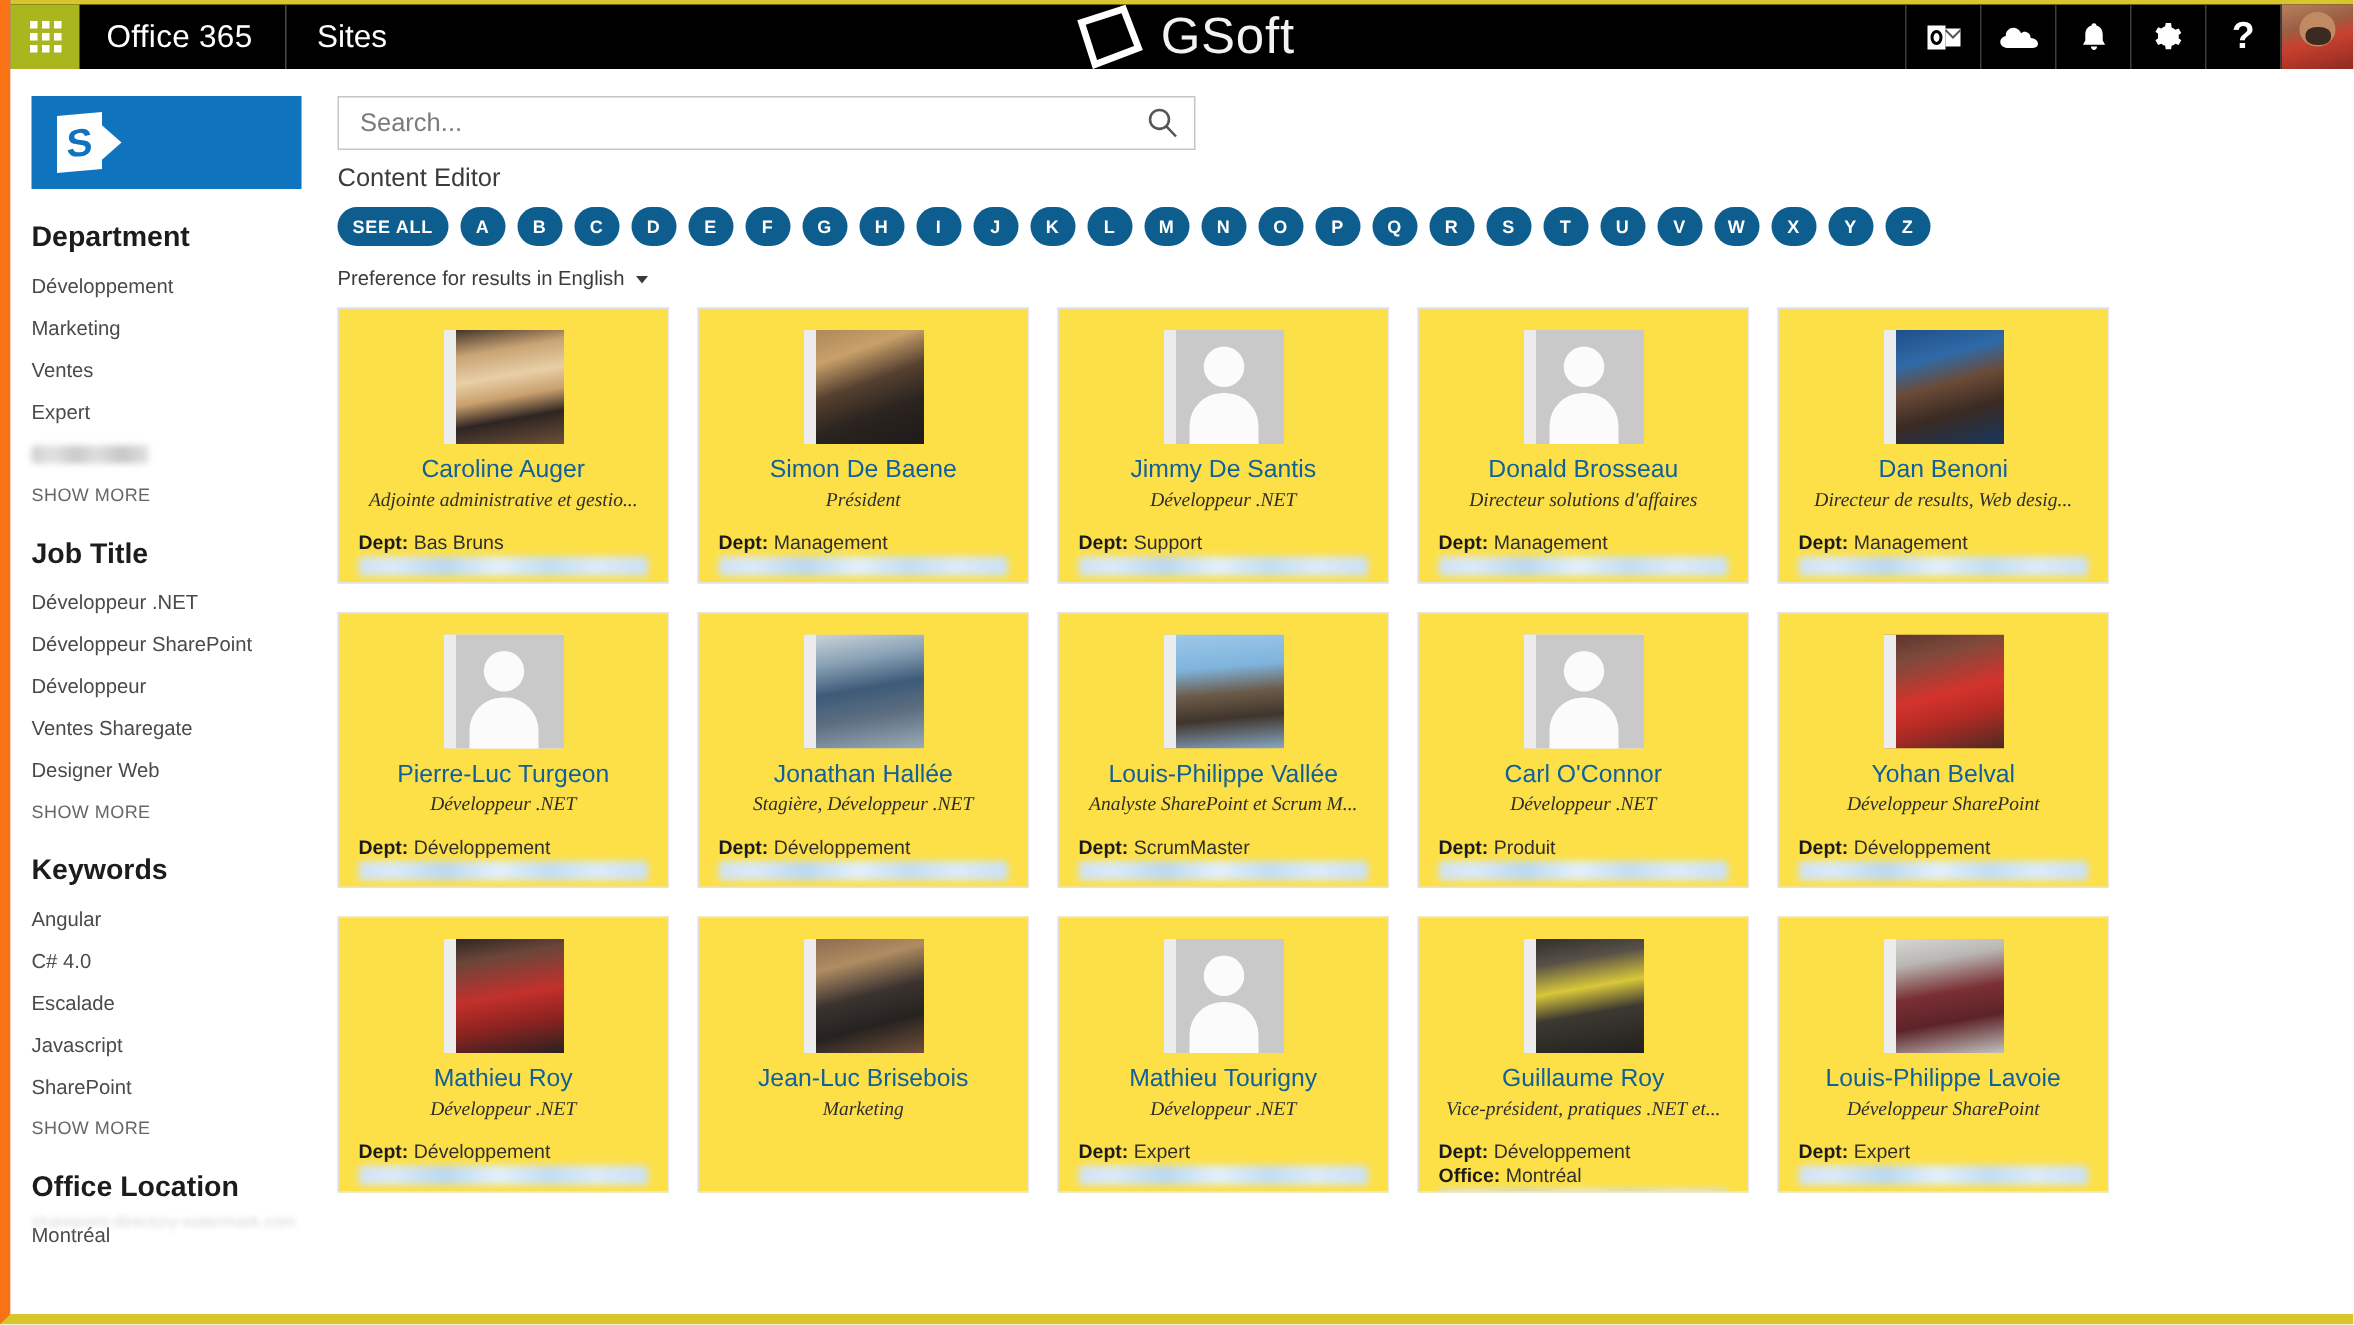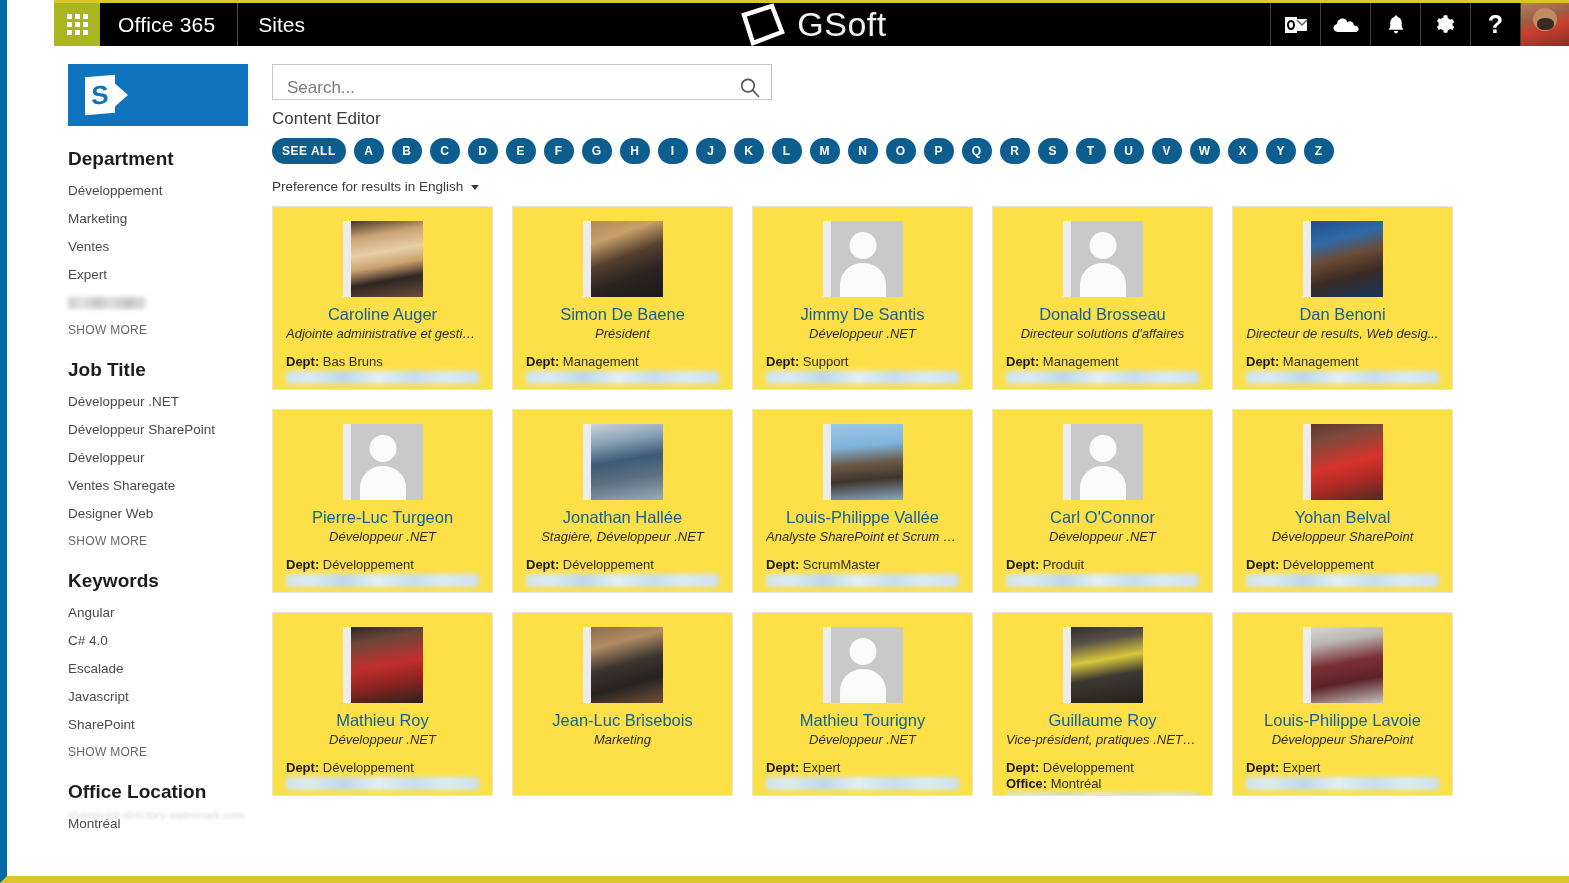--- a/index.html
+++ b/index.html
@@ -8,25 +8,24 @@
     margin: 0; padding: 0;
     width: 1569px; height: 883px;
     overflow: hidden;
     background: #ffffff;
     font-family: "Liberation Sans", sans-serif;
   }
   #page {
     position: relative;
     width: 1569px; height: 883px;
     background: #ffffff;
-    border-left: 7px solid #0369a1;
+    border-left: 7px solid #f97316;
     border-bottom: 7px solid #d9c62c;
     border-right: 0;
     overflow: hidden;
-    padding-left: 47px;
   }
 
   
   .suitebar {
     position: relative;
     display: flex;
     align-items: stretch;
     height: 46px;
     background: #000000;
     border-top: 3px solid #d9c62c;
@@ -187,24 +186,24 @@
     pointer-events: none;
   }
 
   
   .main {
     flex: 1;
     padding: 18px 18px 0 7px;
     overflow: hidden;
   }
   .searchbox {
-    width: 500px;
+    width: 572px;
     height: 36px;
     border: 1px solid #c6c6c6;
-    display: flex; align-items: flex-end;
+    display: flex; align-items: center;
     padding: 0 10px 0 12px;
     background: #ffffff;
   }
   .searchbox input {
     flex: 1;
     border: 0; outline: 0;
     font-size: 17px;
     color: #666666;
     font-family: "Liberation Sans", sans-serif;
     background: transparent;
@@ -314,20 +313,21 @@
     text-overflow: ellipsis;
   }
   .card-title {
     font-size: 13px;
     font-style: italic;
     color: #2e2e2e;
     white-space: nowrap;
     overflow: hidden;
     text-overflow: ellipsis;
     margin-bottom: 13px;
+    font-family: Liberation Serif, serif;
   }
   .card-props { text-align: left; }
   .prop {
     font-size: 13px;
     color: #2e2e2e;
     margin-bottom: 1px;
     white-space: nowrap;
   }
   .prop b { color: #1a1a1a; font-weight: bold; }
   .email-blur {

